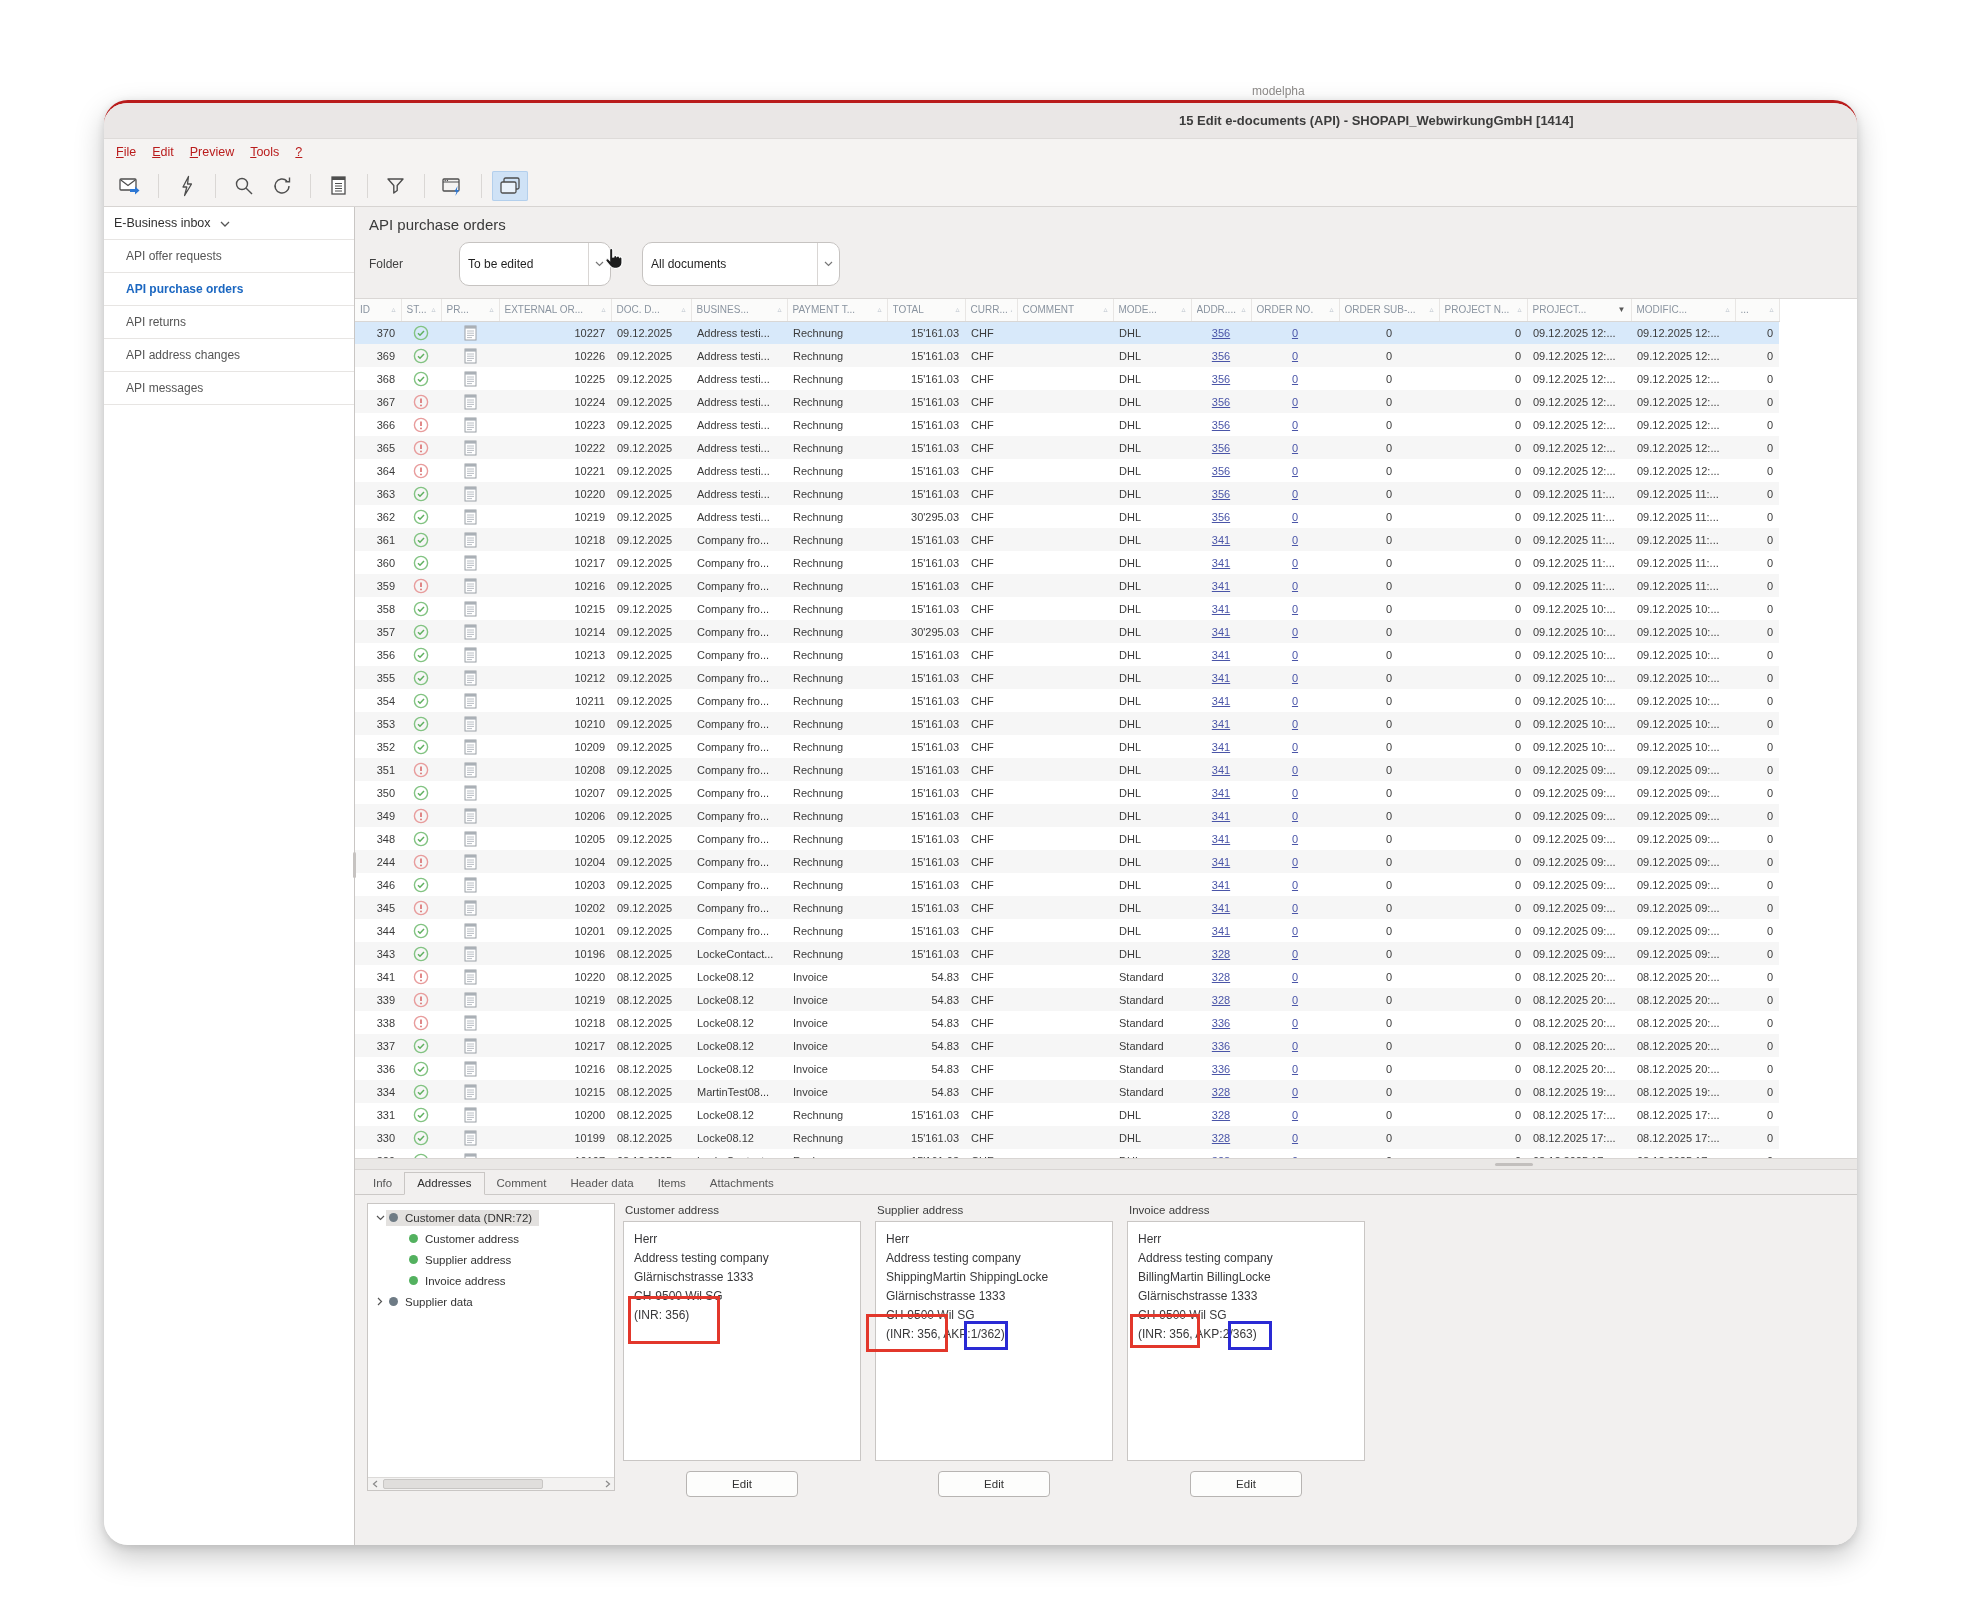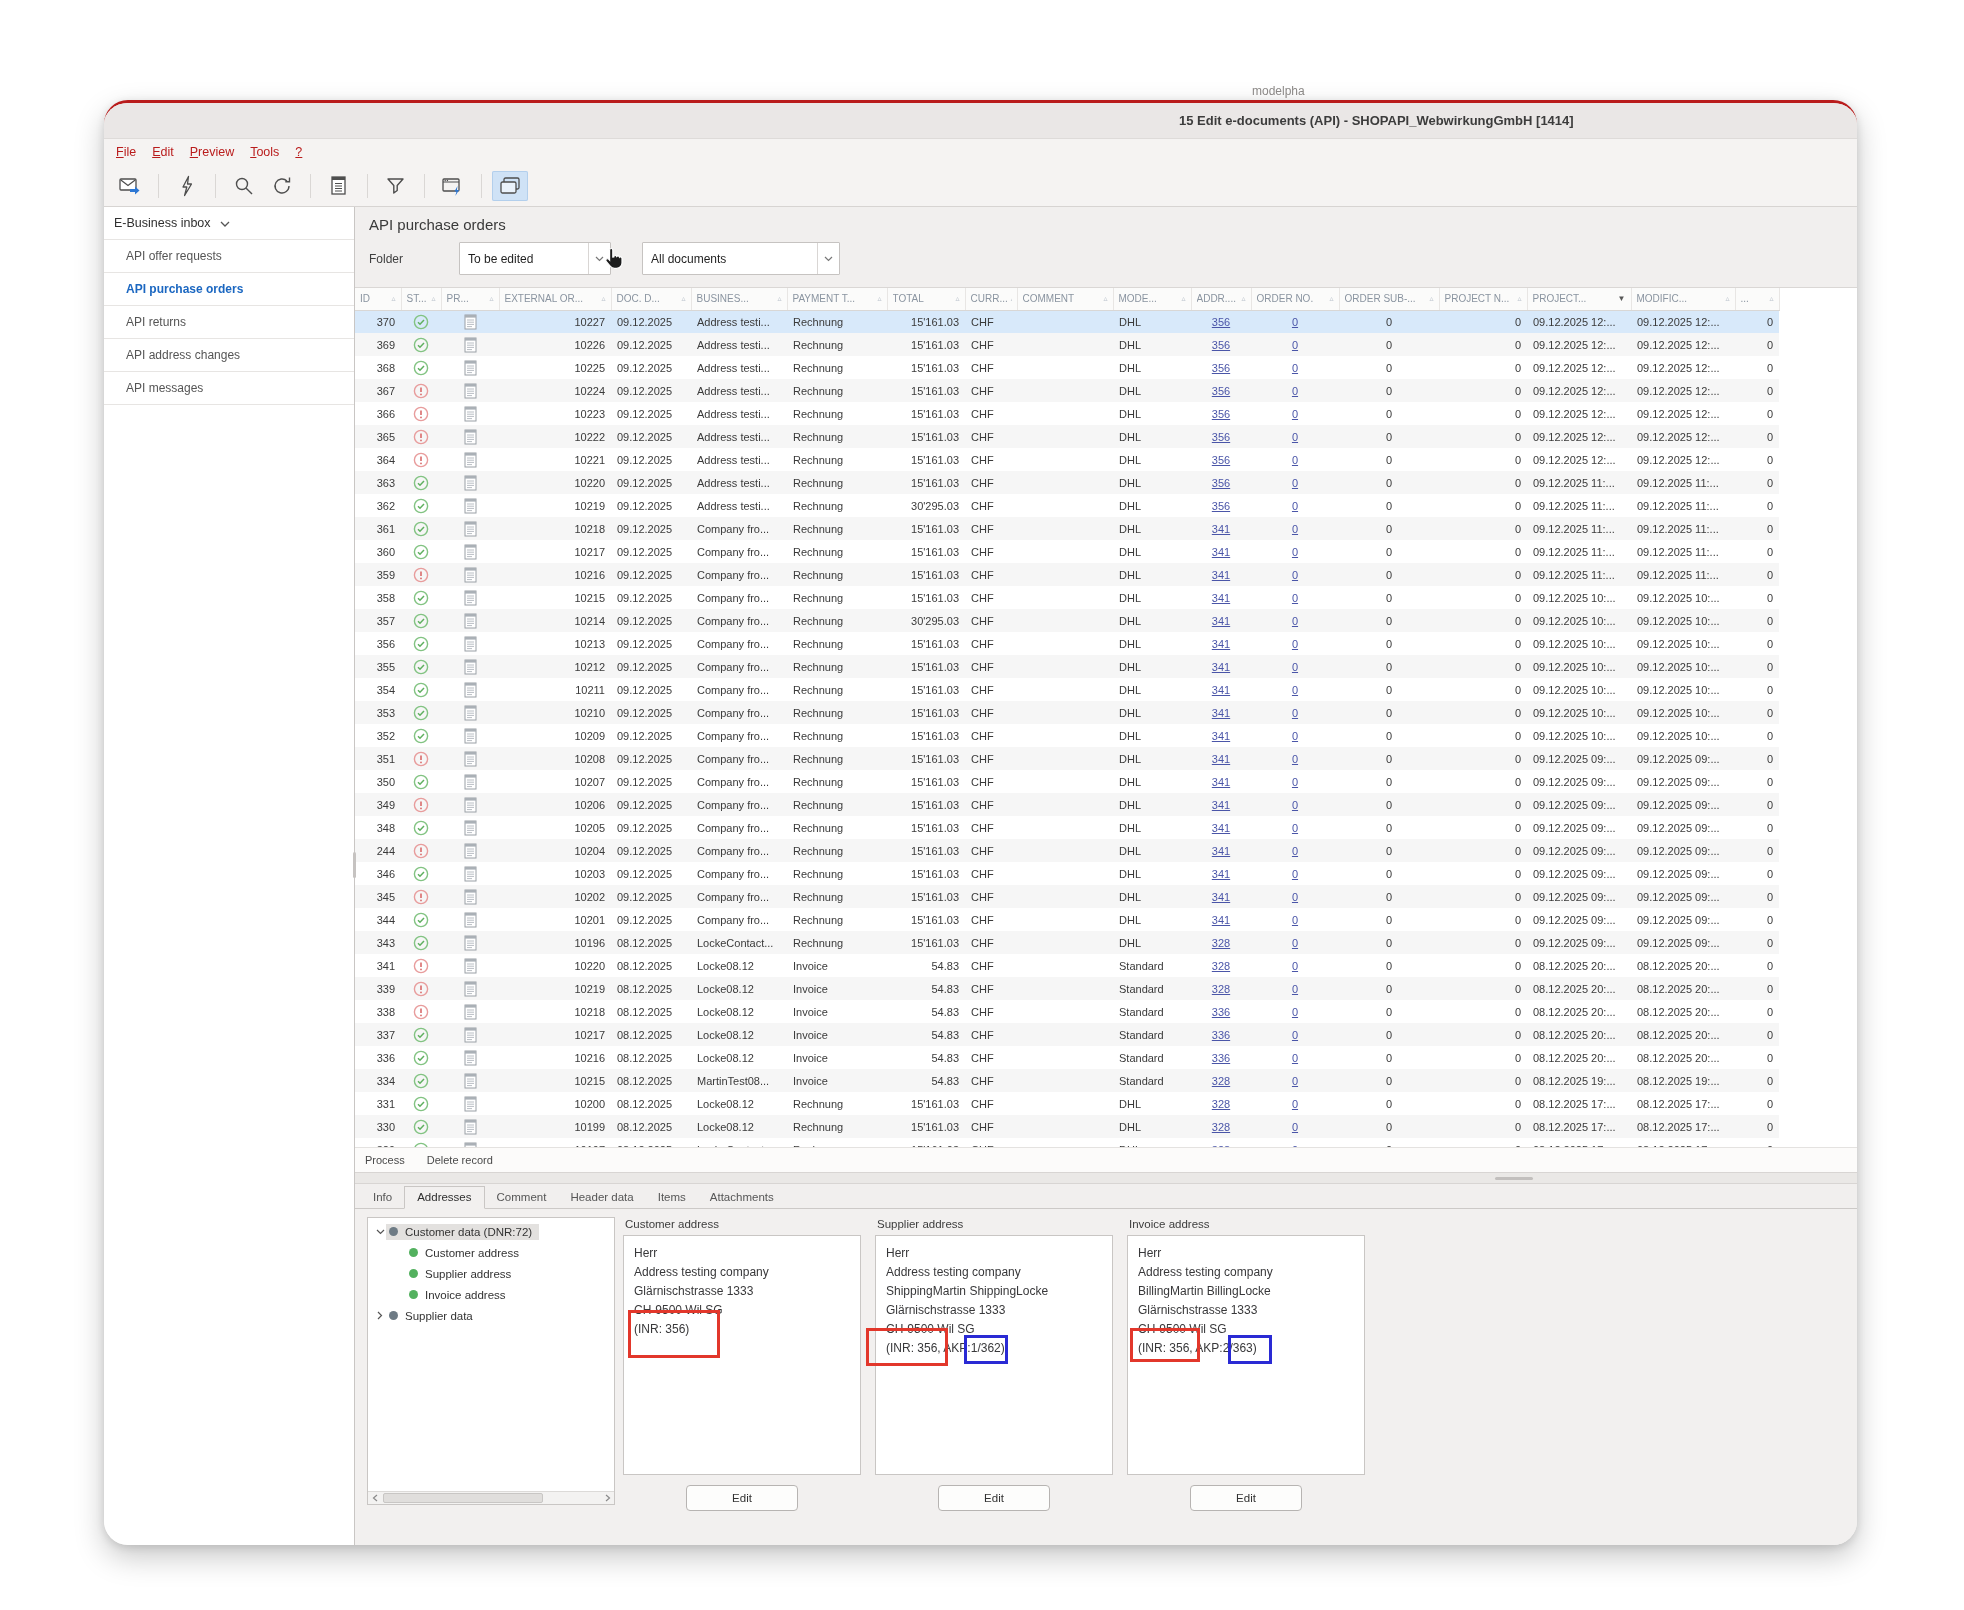--- a/index.html
+++ b/index.html
@@ -28,21 +28,21 @@
   .sidebar{width:251px;background:#fff;border-right:1px solid #c9c6c4;position:relative;flex:none}
   .sb-header{height:33px;display:flex;align-items:center;gap:9px;padding:0 10px;font-size:12.5px;color:#2f2f2f;border-bottom:1px solid #e7e5e3}
   .sb-item{height:33px;display:flex;align-items:center;padding:0 10px 0 22px;font-size:12px;color:#555;border-bottom:1px solid #e7e5e3;white-space:nowrap}
   .sb-item.active{color:#1b67c1;font-weight:700}
   .v-handle{position:absolute;right:-2px;top:645px;width:3px;height:26px;background:#c6c3c1;border-radius:2px;z-index:3}
 
   .main{flex:1;display:flex;flex-direction:column;background:#f1efee;min-width:0}
   .main-title{margin:9px 0 0 14px;font-size:15px;color:#3a3a3a;flex:none}
   .folder-row{display:flex;align-items:center;padding:9px 14px 12px;position:relative;flex:none}
   .folder-label{width:90px;font-size:12px;color:#3f3f3f}
-  .dd{height:33px;background:#fff;border:1px solid #c6c3c1;border-radius:1px;display:flex;align-items:center;font-size:12px;color:#1f1f1f}
+  .dd{height:44px;background:#fff;border:1px solid #c6c3c1;border-radius:10px;display:flex;align-items:center;font-size:12px;color:#1f1f1f}
   .dd .val{flex:1;padding:0 8px;white-space:nowrap;overflow:hidden}
   .dd .dd-btn{width:22px;align-self:stretch;border-left:1px solid #d9d6d4;display:flex;align-items:center;justify-content:center}
   .dd1{width:152px}.dd2{width:198px;margin-left:31px}
   .cursor{position:absolute;left:247px;top:13px;z-index:5}
 
   .grid-wrap{height:860px;background:#fff;border-top:1px solid #dad7d5;overflow:hidden;flex:none}
   table{border-collapse:collapse;table-layout:fixed;width:1424px}
   thead th{height:22px;background:#fbfbfa;border-bottom:1px solid #d9d7d5;border-right:1px solid #e8e6e4;padding:0 5px;font-weight:400}
   .th-in{display:flex;align-items:center;justify-content:space-between;gap:3px;font-size:10px;color:#8a94a0;white-space:nowrap;overflow:hidden}
   .glyph{font-size:8px;color:#bcc4cd;flex:none}
@@ -1504,24 +1504,20 @@
                 <td class="al-c">0</td>
                 <td class="al-r">0</td>
                 <td>08.12.2025 17:...</td>
                 <td>08.12.2025 17:...</td>
                 <td class="al-r">0</td>
               </tr>
             </tbody>
         </table>
       </div>
 
-      <div class="actions-row">
-        <span class="action-link">Process</span>
-        <span class="action-link">Delete record</span>
-      </div>
 
       <div class="splitter">
         <div class="handle"></div>
       </div>
 
       <div class="tabbar" id="tabbar">
           <div class="tab">Info</div>
           <div class="tab active">Addresses</div>
           <div class="tab">Comment</div>
           <div class="tab">Header data</div>

